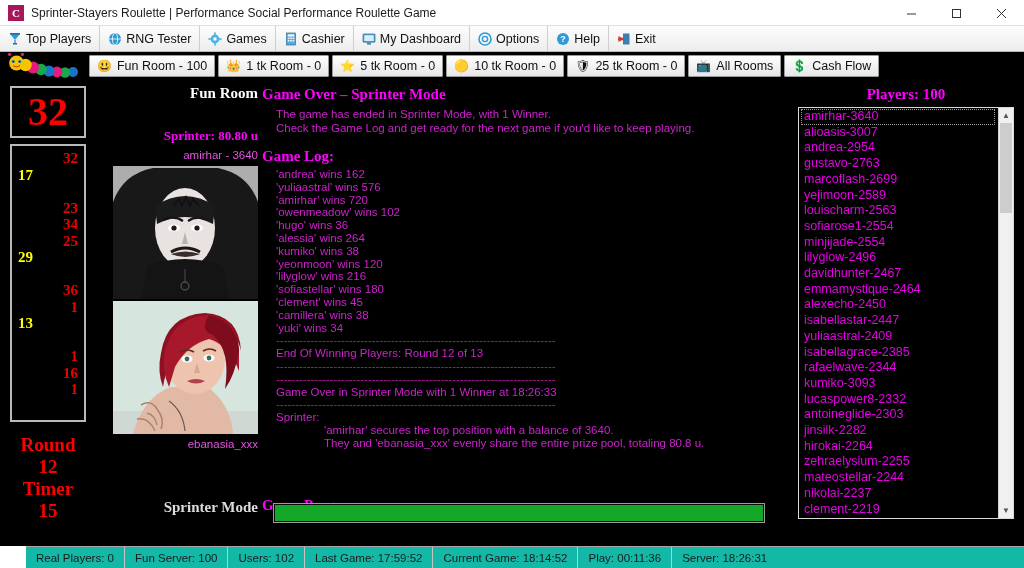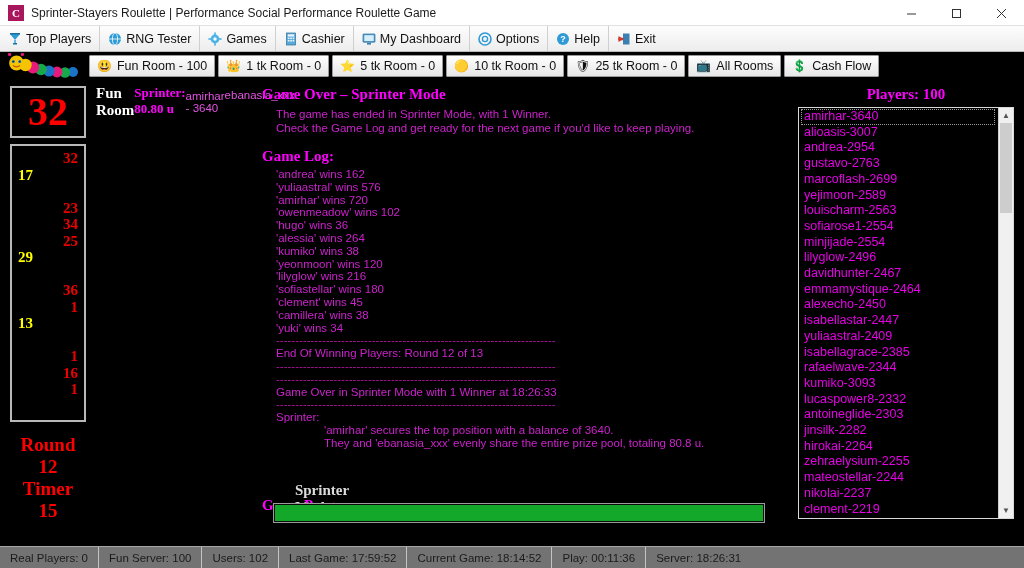--- a/index.html
+++ b/index.html
@@ -129,21 +129,21 @@
     font-family: "Liberation Serif", serif;
     font-weight: bold; font-size: 19px;
     line-height: 22px;
   }
   .round-box .tval { font-size: 19px; }
 
   
   .centercol {
     width: 162px; flex: 0 0 162px;
     padding-top: 5px;
-    display: flex; flex-direction: row; align-items: flex-start;
+    display: flex; flex-direction: column; align-items: flex-end;
   }
   .room-title {
     color: #ffffff;
     font-family: "Liberation Serif", serif;
     font-weight: bold; font-size: 15px;
     margin-bottom: 26px;
   }
   .sprinter-amount {
     color: #ff00ff;
     font-family: "Liberation Serif", serif;
@@ -270,24 +270,24 @@
   .pscroll-track { flex: 1 1 auto; position: relative; background:#f0f0f0;}
   .pscroll-thumb {
     position: absolute; left: 1px; right: 1px;
     top: 0px; height: 90px;
     background: #cdcdcd;
   }
 
   
   .statusbar {
     height: 22px; flex: 0 0 22px;
-    background: #737373;
+    background: #14b8a6;
     border-top: 1px solid #a7a7a7;
     display: flex; align-items: stretch;
-    font-size: 11.5px; color: #1b1b1b;
+    font-size: 11.5px; color: #1b1b1b; margin-left: 26px;
   }
   .status-cell {
     display: flex; align-items: center;
     padding: 0 10px;
     border-right: 1px solid #c4c4c4;
     white-space: nowrap;
   }
   .status-cell:last-child { border-right: none; flex: 1 1 auto; }
 </style>
 </head>

